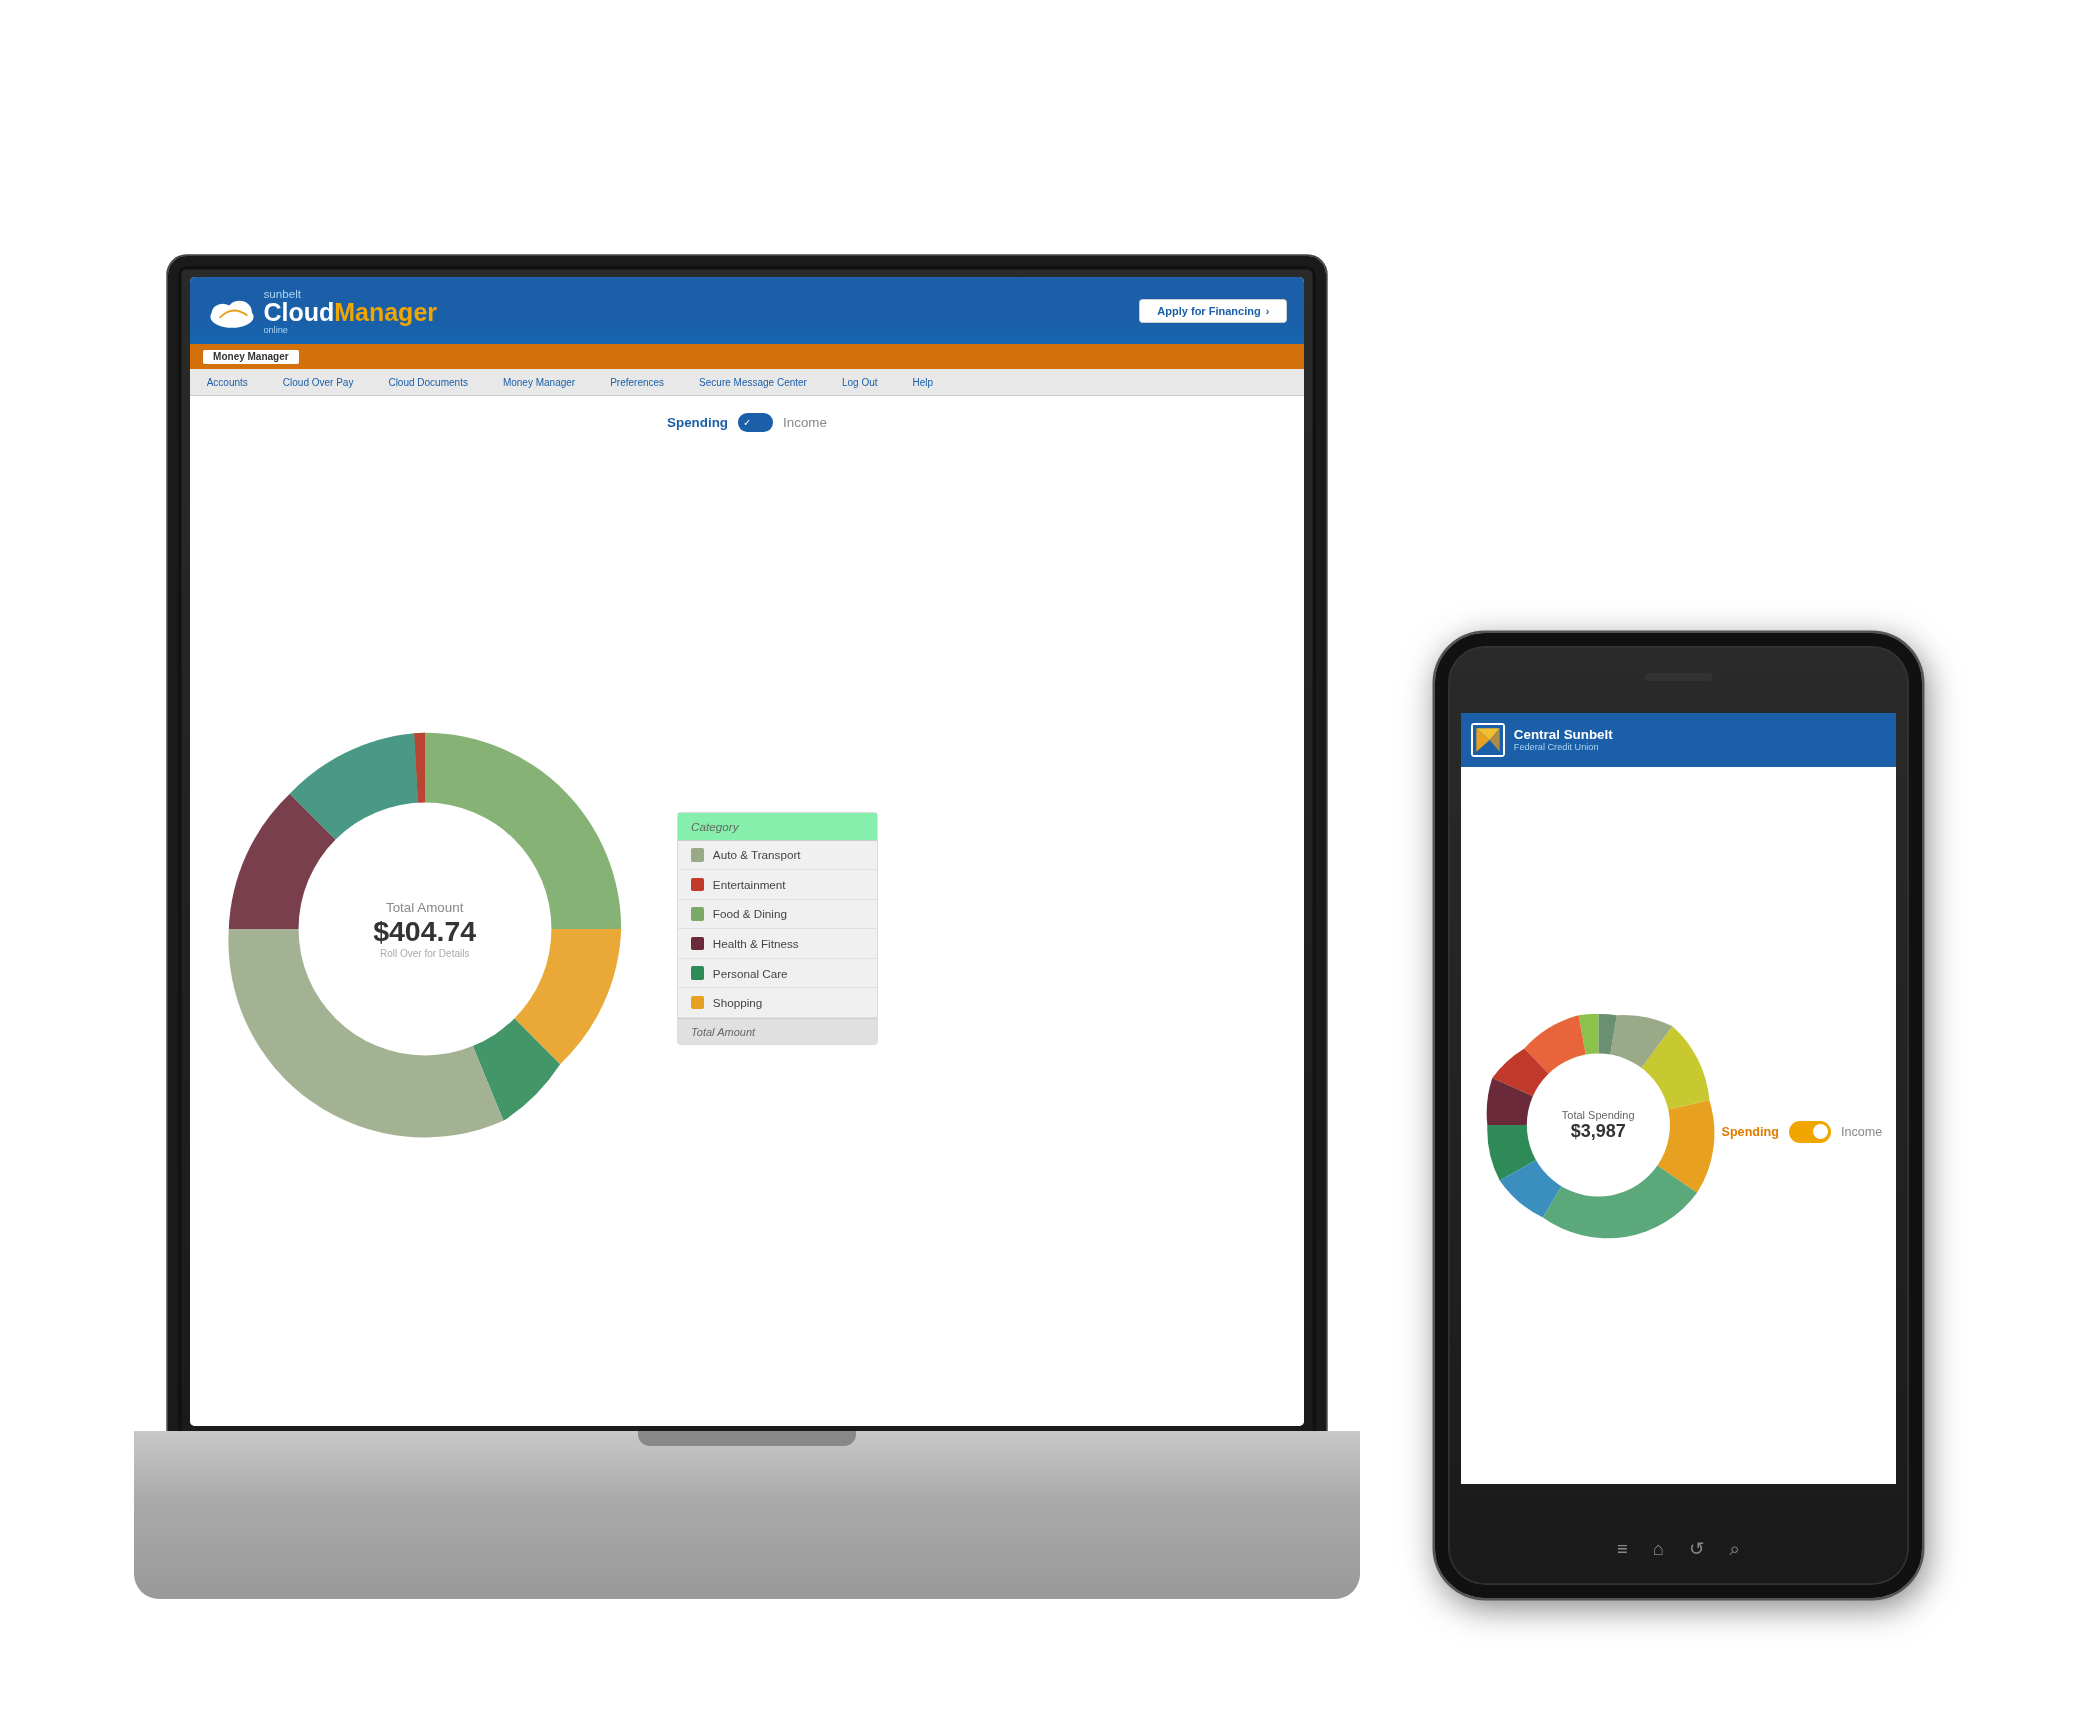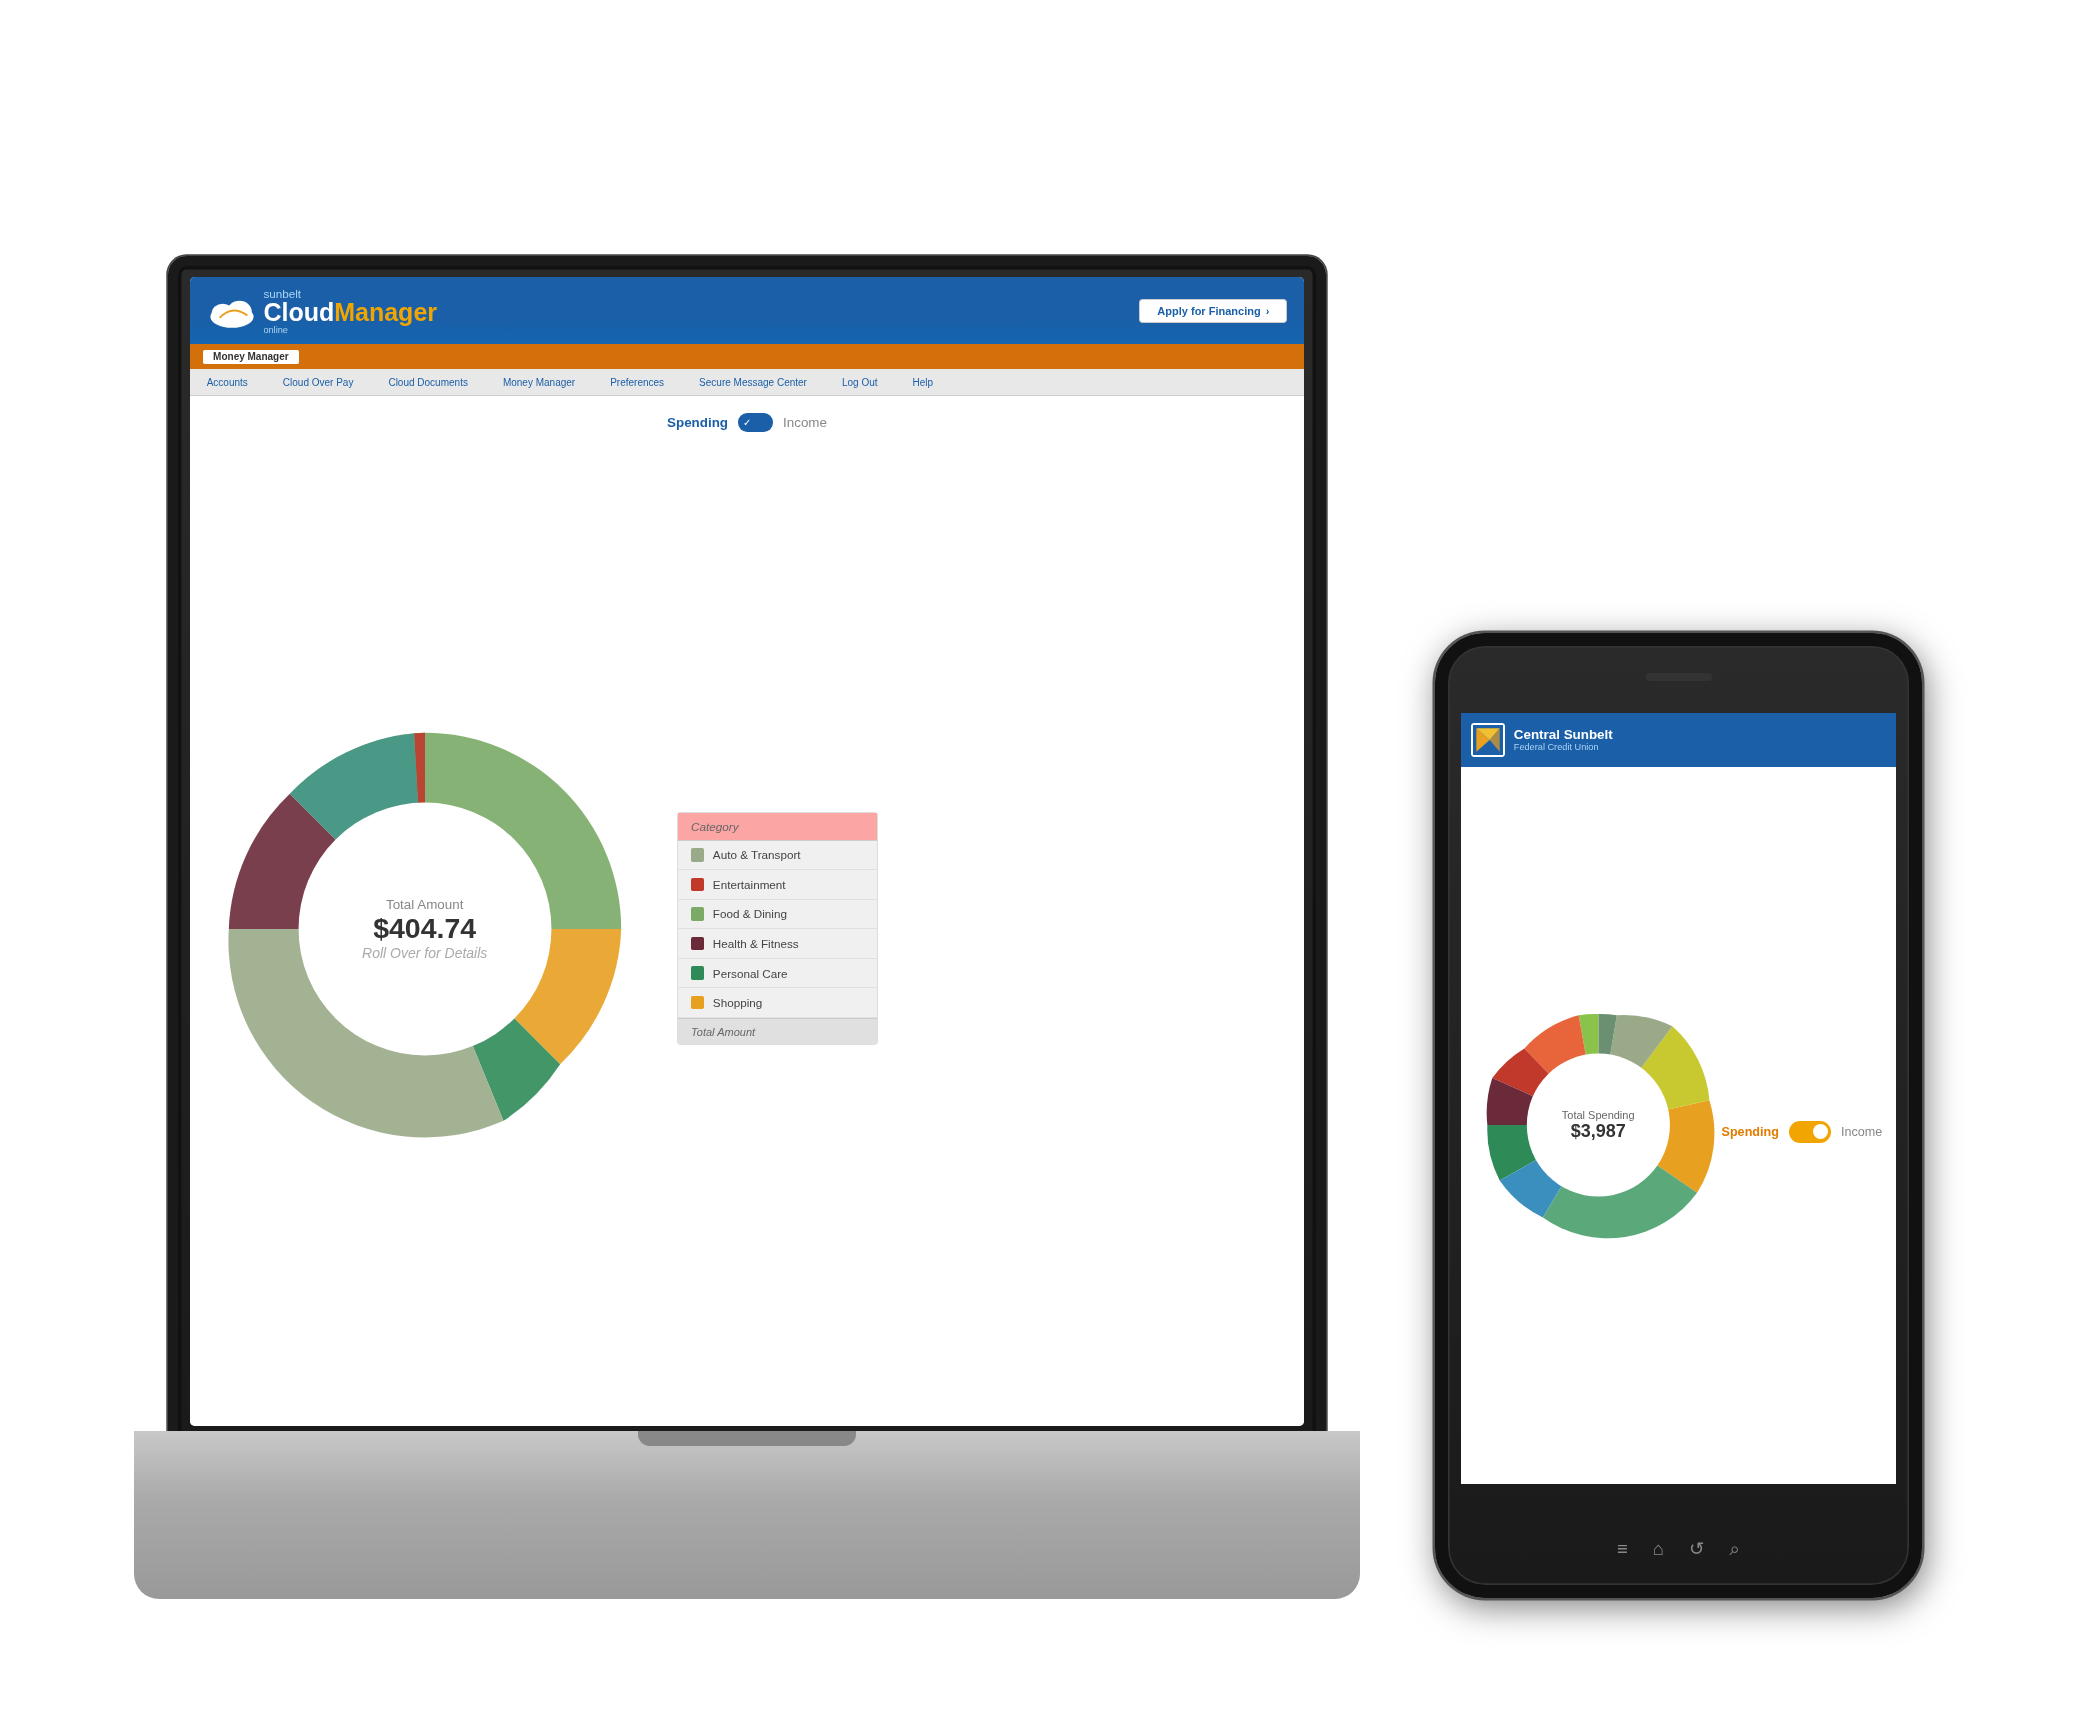--- a/index.html
+++ b/index.html
@@ -240,36 +240,35 @@
       color: #888;
     }
 
     .donut-center .total-amount {
       font-size: 28.5px;
       font-weight: bold;
       color: #333;
     }
 
     .donut-center .rollover-hint {
-      font-size: 14px;
+      font-size: 10px;
       color: #aaa;
-      font-style: italic;
     }
 
     
     .ls-legend {
       background: #f0f0f0;
       border: 0.8px solid #ddd;
       border-radius: 3.4px;
       padding: 0;
       min-width: 201px;
     }
 
     .ls-legend-header {
-      background: #fca5a5;
+      background: #86efac;
       padding: 6.7px 13.4px;
       font-size: 11.7px;
       font-style: italic;
       color: #666;
       border-bottom: 0.8px solid #ccc;
     }
 
     .ls-legend-item {
       display: flex;
       align-items: center;

